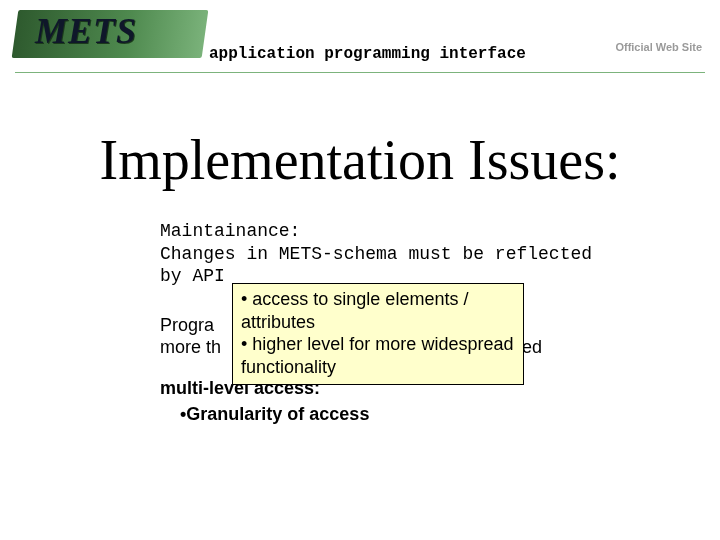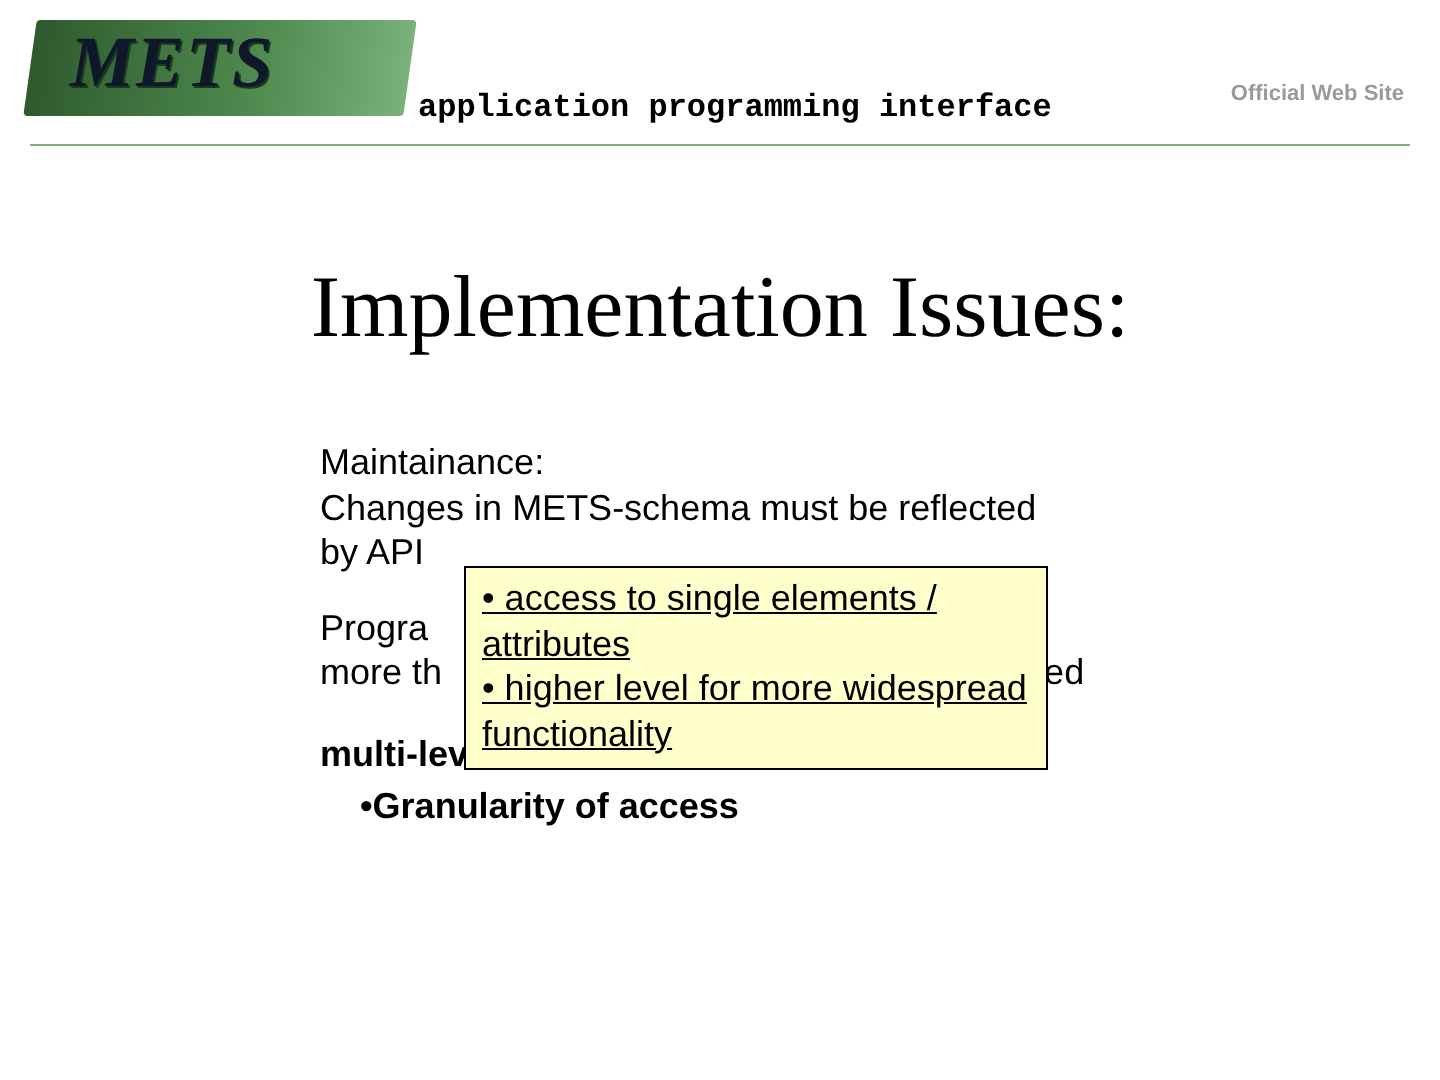--- a/index.html
+++ b/index.html
@@ -81,53 +81,52 @@
     color: #000;
     background: #fff;
     padding: 0 4px;
   }
   .title {
     position: absolute;
     left: 0;
     width: 720px;
     top: 128px;
     text-align: center;
-    font-size: 44px;
+    font-size: 56px;
     font-family: "Times New Roman", Times, serif;
   }
   .body {
     position: absolute;
     left: 160px;
     top: 220px;
     width: 500px;
     font-family: Arial, Helvetica, sans-serif;
     font-size: 18px;
     line-height: 1.25;
   }
-  .para1 { margin-bottom: 15px; }
+  .para1 { margin-bottom: 26px; font-family: Liberation Mono, monospace; }
   .para2 { margin-bottom: 18px; }
   .bold { font-weight: bold; }
   .sub-bullet {
     margin-left: 20px;
     margin-top: 4px;
     font-weight: bold;
   }
   .callout {
     position: absolute;
     left: 232px;
     top: 283px;
     width: 292px;
     background: #ffffcc;
     border: 1px solid #000;
     padding: 4px 8px 6px 8px;
     font-family: Arial, Helvetica, sans-serif;
     font-size: 18px;
     line-height: 1.25;
     box-sizing: border-box;
-    text-decoration: underline;
   }
   .callout-item { margin: 0; }
 </style>
 </head>
 <body>
 
 <div class="header">
   <div class="logo-block">
     <div class="logo-bg"></div>
     <div class="logo-text">METS</div>

